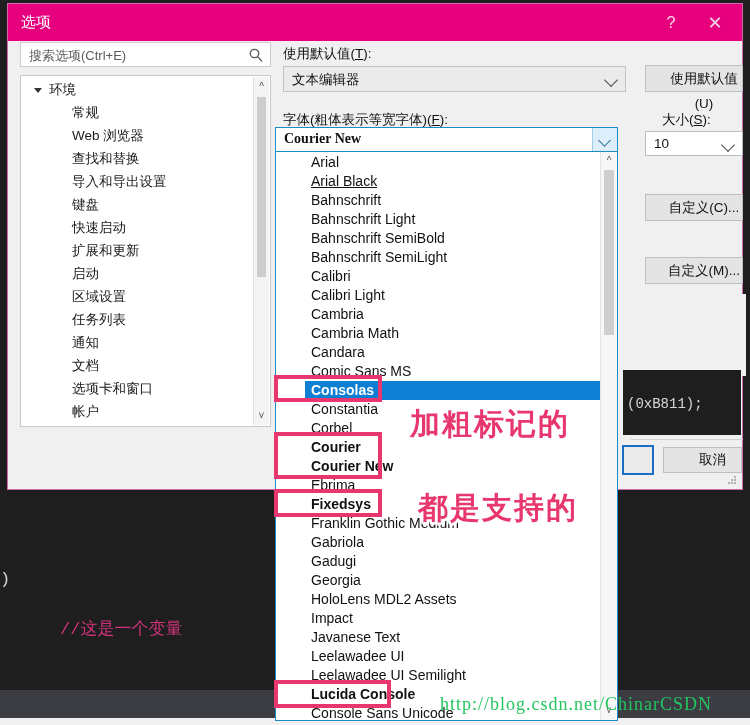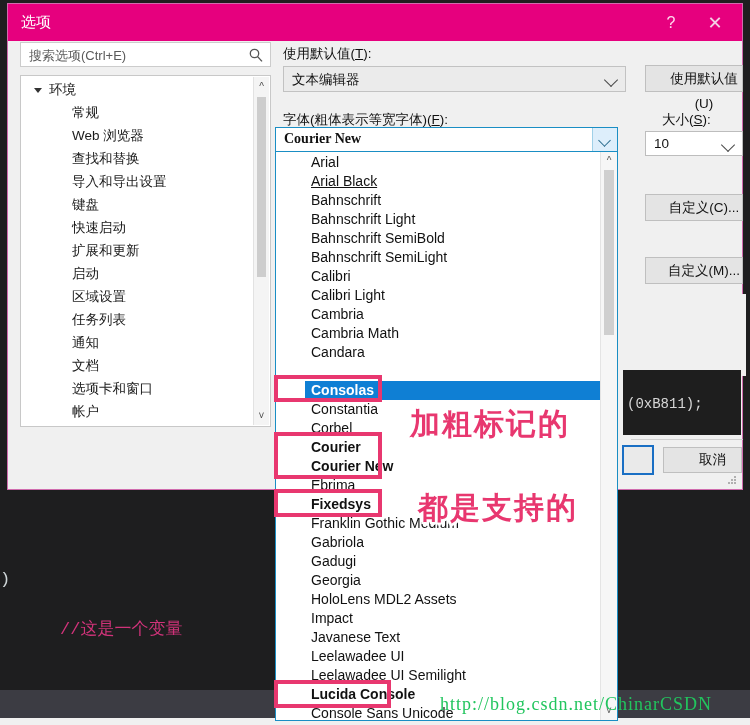--- a/index.html
+++ b/index.html
@@ -429,20 +429,21 @@
     <div class="fl-item" style="top:20px;text-decoration:underline;">Arial Black</div>
     <div class="fl-item" style="top:39px;">Bahnschrift</div>
     <div class="fl-item" style="top:58px;">Bahnschrift Light</div>
     <div class="fl-item" style="top:77px;">Bahnschrift SemiBold</div>
     <div class="fl-item" style="top:96px;">Bahnschrift SemiLight</div>
     <div class="fl-item" style="top:115px;">Calibri</div>
     <div class="fl-item" style="top:134px;">Calibri Light</div>
     <div class="fl-item" style="top:153px;">Cambria</div>
     <div class="fl-item" style="top:172px;">Cambria Math</div>
     <div class="fl-item" style="top:191px;">Candara</div>
+    <div class="fl-item" style="top:210px;">Comic Sans MS</div>
     <div class="fl-item bold selected" style="top:229px;">Consolas</div>
     <div class="fl-item" style="top:248px;">Constantia</div>
     <div class="fl-item" style="top:267px;">Corbel</div>
     <div class="fl-item bold" style="top:286px;">Courier</div>
     <div class="fl-item bold" style="top:305px;">Courier New</div>
     <div class="fl-item" style="top:324px;">Ebrima</div>
     <div class="fl-item bold" style="top:343px;">Fixedsys</div>
     <div class="fl-item" style="top:362px;">Franklin Gothic Medium</div>
     <div class="fl-item" style="top:381px;">Gabriola</div>
     <div class="fl-item" style="top:400px;">Gadugi</div>

